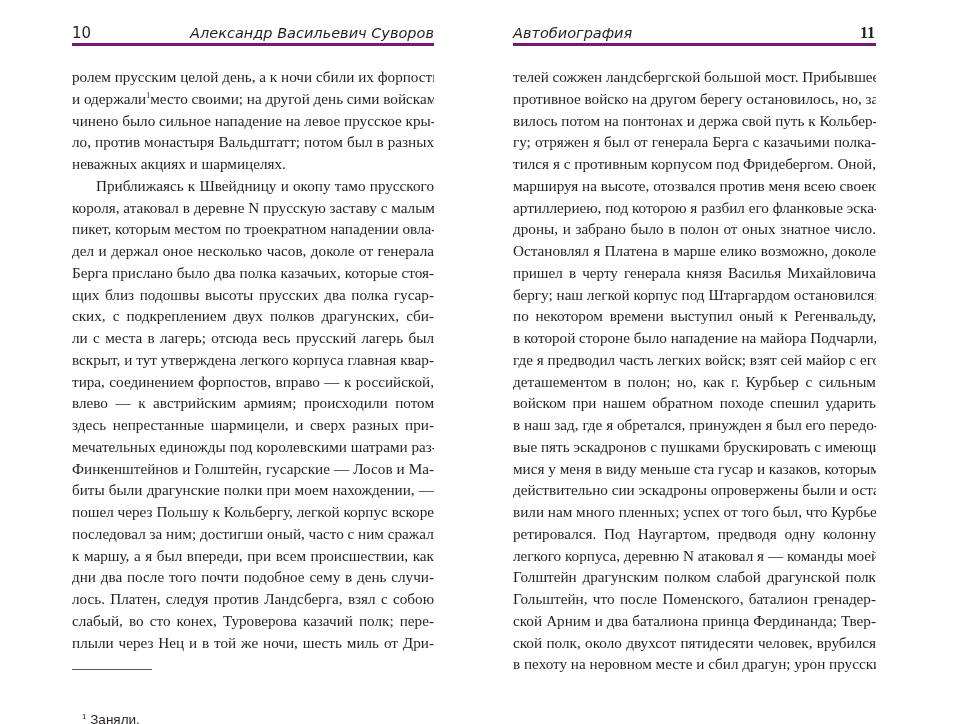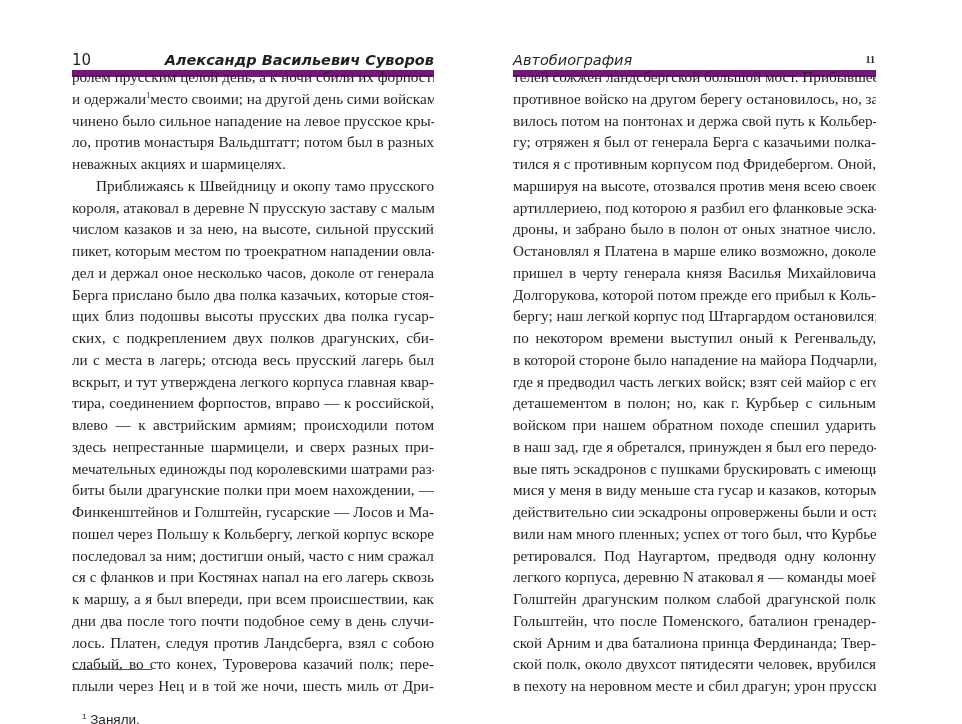--- a/index.html
+++ b/index.html
@@ -1,29 +1,29 @@
 <!DOCTYPE html>
 <html><head>
   <meta charset="utf-8">
   <style>
     html, body { margin: 0; padding: 0; background: #ffffff; }
     body { width: 962px; height: 724px; position: relative; overflow: hidden; color: #231f20; }
     .page { position: absolute; top: 0; }
     .page-left { left: 72px; width: 362px; }
     .page-right { left: 513px; width: 363px; }
     .running-head {
-      position: absolute; top: 50px; left: 0; right: 0; height: 20px;
-      border-bottom: 7px solid #701a75;
+      position: absolute; top: 23px; left: 0; right: 0; height: 20px;
+      border-bottom: 3px solid #701a75;
       font-family: "DejaVu Sans", sans-serif; font-size: 14.5px; line-height: 20px;
     }
     .folio { position: absolute; top: 0; font-family: "DejaVu Sans", sans-serif; font-size: 15px; }
     .page-left .folio { left: 0; }
-    .page-right .folio { right: 1px; font-family: "Liberation Serif", serif; font-weight: bold; font-size: 10px; }
+    .page-right .folio { right: 1px; font-family: "Liberation Serif", serif; font-weight: bold; font-size: 16px; }
     .head-title { position: absolute; top: 0; font-style: italic; }
-    .page-left .head-title { right: 0; font-weight: bold; }
+    .page-left .head-title { right: 0; }
     .page-right .head-title { left: 0; }
     .body-text {
       position: absolute; top: 66px; left: 0; right: 0;
       font-family: "Liberation Serif", serif; font-size: 15.2px; line-height: 21.75px;
     }
     .line { display: block; white-space: nowrap; text-align: justify; text-align-last: justify; height: 21.75px; overflow: hidden; }
     .line.last { text-align-last: left; }
     .line.indent { padding-left: 24px; }
     sup.fnref { font-size: 8px; vertical-align: 6px; line-height: 0; }
     .footnote-rule { position: absolute; top: 669px; left: 0; width: 80px; border-top: 1px solid #555; }
@@ -39,37 +39,35 @@
     <span class="head-title">Александр Васильевич Суворов</span>
   </div>
   <div class="body-text" id="left-body">
       <span class="line">ролем прусским целой день, а к ночи сбили их форпосты</span>
       <span class="line"><span>и одержали</span><sup class="fnref">1</sup><span>место своими; на другой день сими войсками</span></span>
       <span class="line">чинено было сильное нападение на левое прусское кры-</span>
       <span class="line">ло, против монастыря Вальдштатт; потом был в разных</span>
       <span class="line last">неважных акциях и шармицелях.</span>
       <span class="line indent">Приближаясь к Швейдницу и окопу тамо прусского</span>
       <span class="line">короля, атаковал в деревне N прусскую заставу с малым</span>
-      <span class="line">числом казаков и за нею, на высоте, сильной прусский</span>
       <span class="line">пикет, которым местом по троекратном нападении овла-</span>
       <span class="line">дел и держал оное несколько часов, доколе от генерала</span>
       <span class="line">Берга прислано было два полка казачьих, которые стоя-</span>
       <span class="line">щих близ подошвы высоты прусских два полка гусар-</span>
       <span class="line">ских, с подкреплением двух полков драгунских, сби-</span>
       <span class="line">ли с места в лагерь; отсюда весь прусский лагерь был</span>
       <span class="line">вскрыт, и тут утверждена легкого корпуса главная квар-</span>
       <span class="line">тира, соединением форпостов, вправо — к российской,</span>
       <span class="line">влево — к австрийским армиям; происходили потом</span>
       <span class="line">здесь непрестанные шармицели, и сверх разных при-</span>
       <span class="line">мечательных единожды под королевскими шатрами раз-</span>
+      <span class="line">Финкенштейнов и Голштейн, гусарские — Лосов и Ма-</span>
       <span class="line">биты были драгунские полки при моем нахождении, —</span>
-      <span class="line">Финкенштейнов и Голштейн, гусарские — Лосов и Ма-</span>
       <span class="line">пошел через Польшу к Кольбергу, легкой корпус вскоре</span>
       <span class="line">последовал за ним; достигши оный, часто с ним сражал-</span>
-      <span class="line">ся с фланков и при Костянах напал на его лагерь сквозь</span>
       <span class="line">к маршу, а я был впереди, при всем происшествии, как</span>
       <span class="line">дни два после того почти подобное сему в день случи-</span>
       <span class="line">лось. Платен, следуя против Ландсберга, взял с собою</span>
       <span class="line">слабый, во сто конех, Туроверова казачий полк; пере-</span>
       <span class="line">плыли через Нец и в той же ночи, шесть миль от Дри-</span>
     </div>
   <div class="footnote-rule"></div>
   <div class="footnote">
     <sup>1</sup>
     <span>Заняли.</span>
@@ -85,21 +83,20 @@
       <span class="line">телей сожжен ландсбергской большой мост. Прибывшее</span>
       <span class="line">противное войско на другом берегу остановилось, но, за</span>
       <span class="line">вилось потом на понтонах и держа свой путь к Кольбер-</span>
       <span class="line">гу; отряжен я был от генерала Берга с казачьими полка-</span>
       <span class="line">тился я с противным корпусом под Фридебергом. Оной,</span>
       <span class="line">маршируя на высоте, отозвался против меня всею своею</span>
       <span class="line">артиллериею, под которою я разбил его фланковые эска-</span>
       <span class="line">дроны, и забрано было в полон от оных знатное число.</span>
       <span class="line">Остановлял я Платена в марше елико возможно, доколе</span>
       <span class="line">пришел в черту генерала князя Василья Михайловича</span>
-      <span class="line">Долгорукова, которой потом прежде его прибыл к Коль-</span>
       <span class="line">бергу; наш легкой корпус под Штаргардом остановился;</span>
       <span class="line">по некотором времени выступил оный к Регенвальду,</span>
       <span class="line">в которой стороне было нападение на майора Подчарли,</span>
       <span class="line">где я предводил часть легких войск; взят сей майор с его</span>
       <span class="line">деташементом в полон; но, как г. Курбьер с сильным</span>
       <span class="line">войском при нашем обратном походе спешил ударить</span>
       <span class="line">в наш зад, где я обретался, принужден я был его передо-</span>
       <span class="line">вые пять эскадронов с пушками брускировать с имеющи-</span>
       <span class="line">мися у меня в виду меньше ста гусар и казаков, которыми</span>
       <span class="line">действительно сии эскадроны опровержены были и оста-</span>

